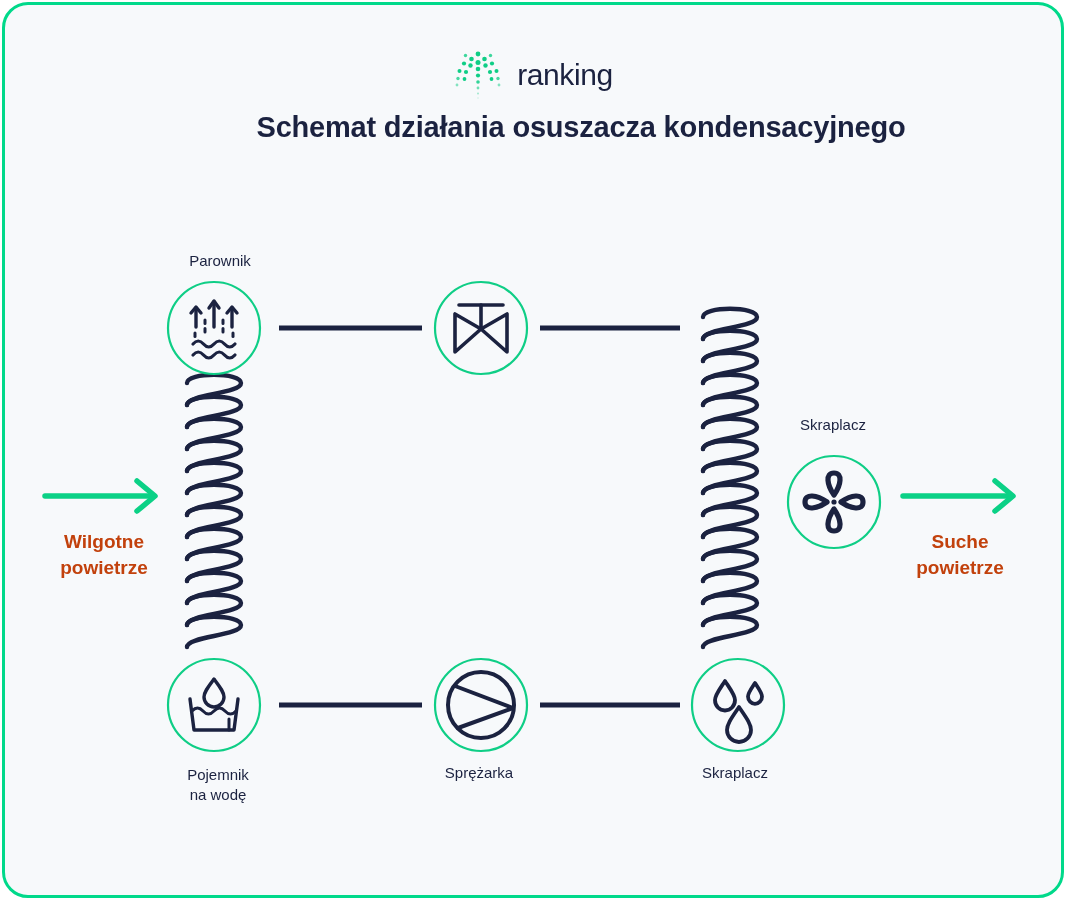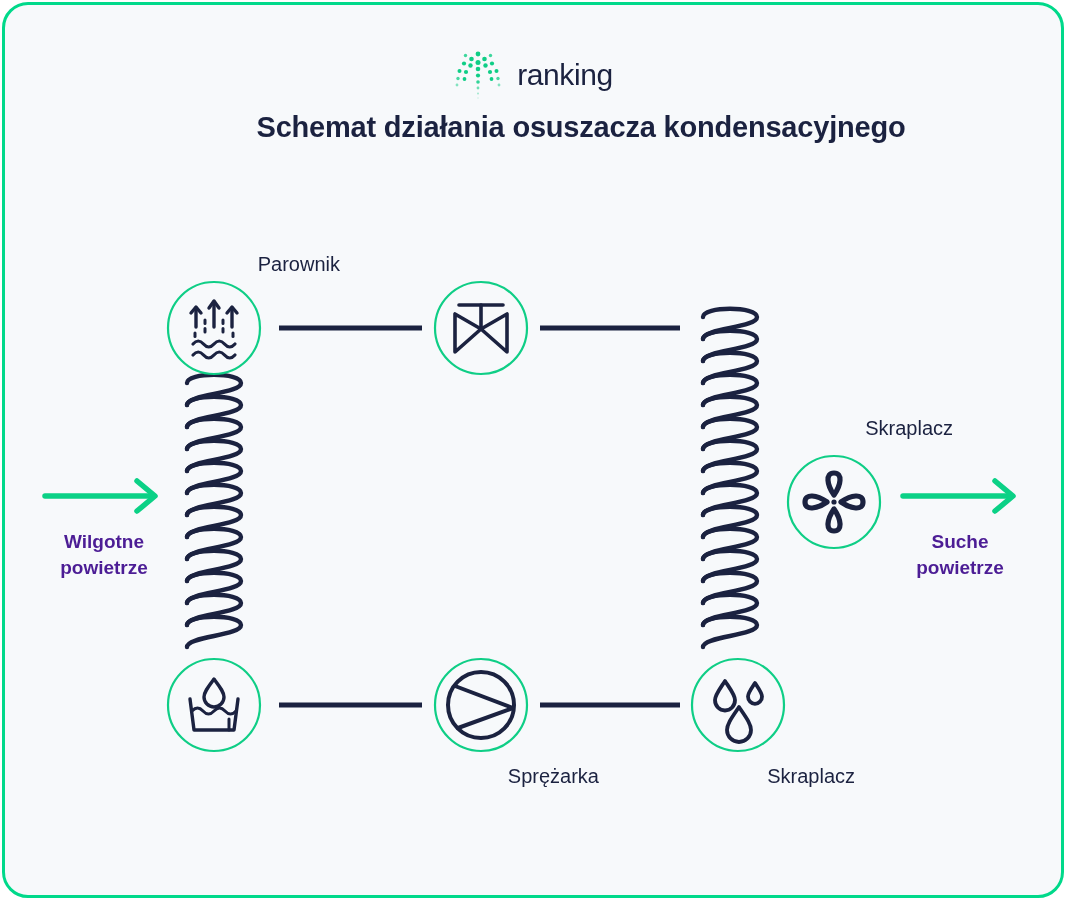--- a/index.html
+++ b/index.html
@@ -64,31 +64,31 @@
     position: absolute;
     left: 0;
     top: 0;
     width: 1062px;
     height: 896px;
   }
   #diagram-svg { position: absolute; left: 0; top: 0; }
 
   .node-label {
     position: absolute;
-    font-size: 20px;
+    font-size: 15px;
     color: #1b2240;
-    text-align: right;
+    text-align: center;
     line-height: 1.35;
     white-space: pre-line;
   }
   .flow-label {
     position: absolute;
     font-size: 19px;
     font-weight: bold;
-    color: #4c1d95;
+    color: #c2410c;
     text-align: center;
     line-height: 1.35;
     white-space: pre-line;
   }
 
   .lbl-parownik   { left:  95px; top: 246px; width: 240px; }
   .lbl-zawor      { left: 354px; top: 246px; width: 240px; }
   .lbl-wentylator { left: 708px; top: 410px; width: 240px; }
   .lbl-pojemnik   { left:  93px; top: 760px; width: 240px; }
   .lbl-sprezarka  { left: 354px; top: 758px; width: 240px; }
@@ -292,20 +292,22 @@
                    C 746.2 698.8, 743 695.5, 743 691.5 C 743 688, 746 684, 750 678 Z"></path>
 
           <path d="M 734 702 C 741.5 713, 746 719, 746 725 C 746 731.5, 740.6 737, 734 737
                    C 727.4 737, 722 731.5, 722 725 C 722 719, 726.5 713, 734 702 Z"></path>
         </g>
       </g>
     </svg>
 
     <div class="node-label lbl-parownik">Parownik</div>
     <div class="node-label lbl-wentylator">Skraplacz</div>
+    <div class="node-label lbl-pojemnik">Pojemnik
+na wodę</div>
     <div class="node-label lbl-sprezarka">Sprężarka</div>
     <div class="node-label lbl-skraplacz">Skraplacz</div>
 
     <div class="flow-label lbl-wilgotne">Wilgotne
 powietrze</div>
     <div class="flow-label lbl-suche">Suche
 powietrze</div>
   </div>
 </div>
 

